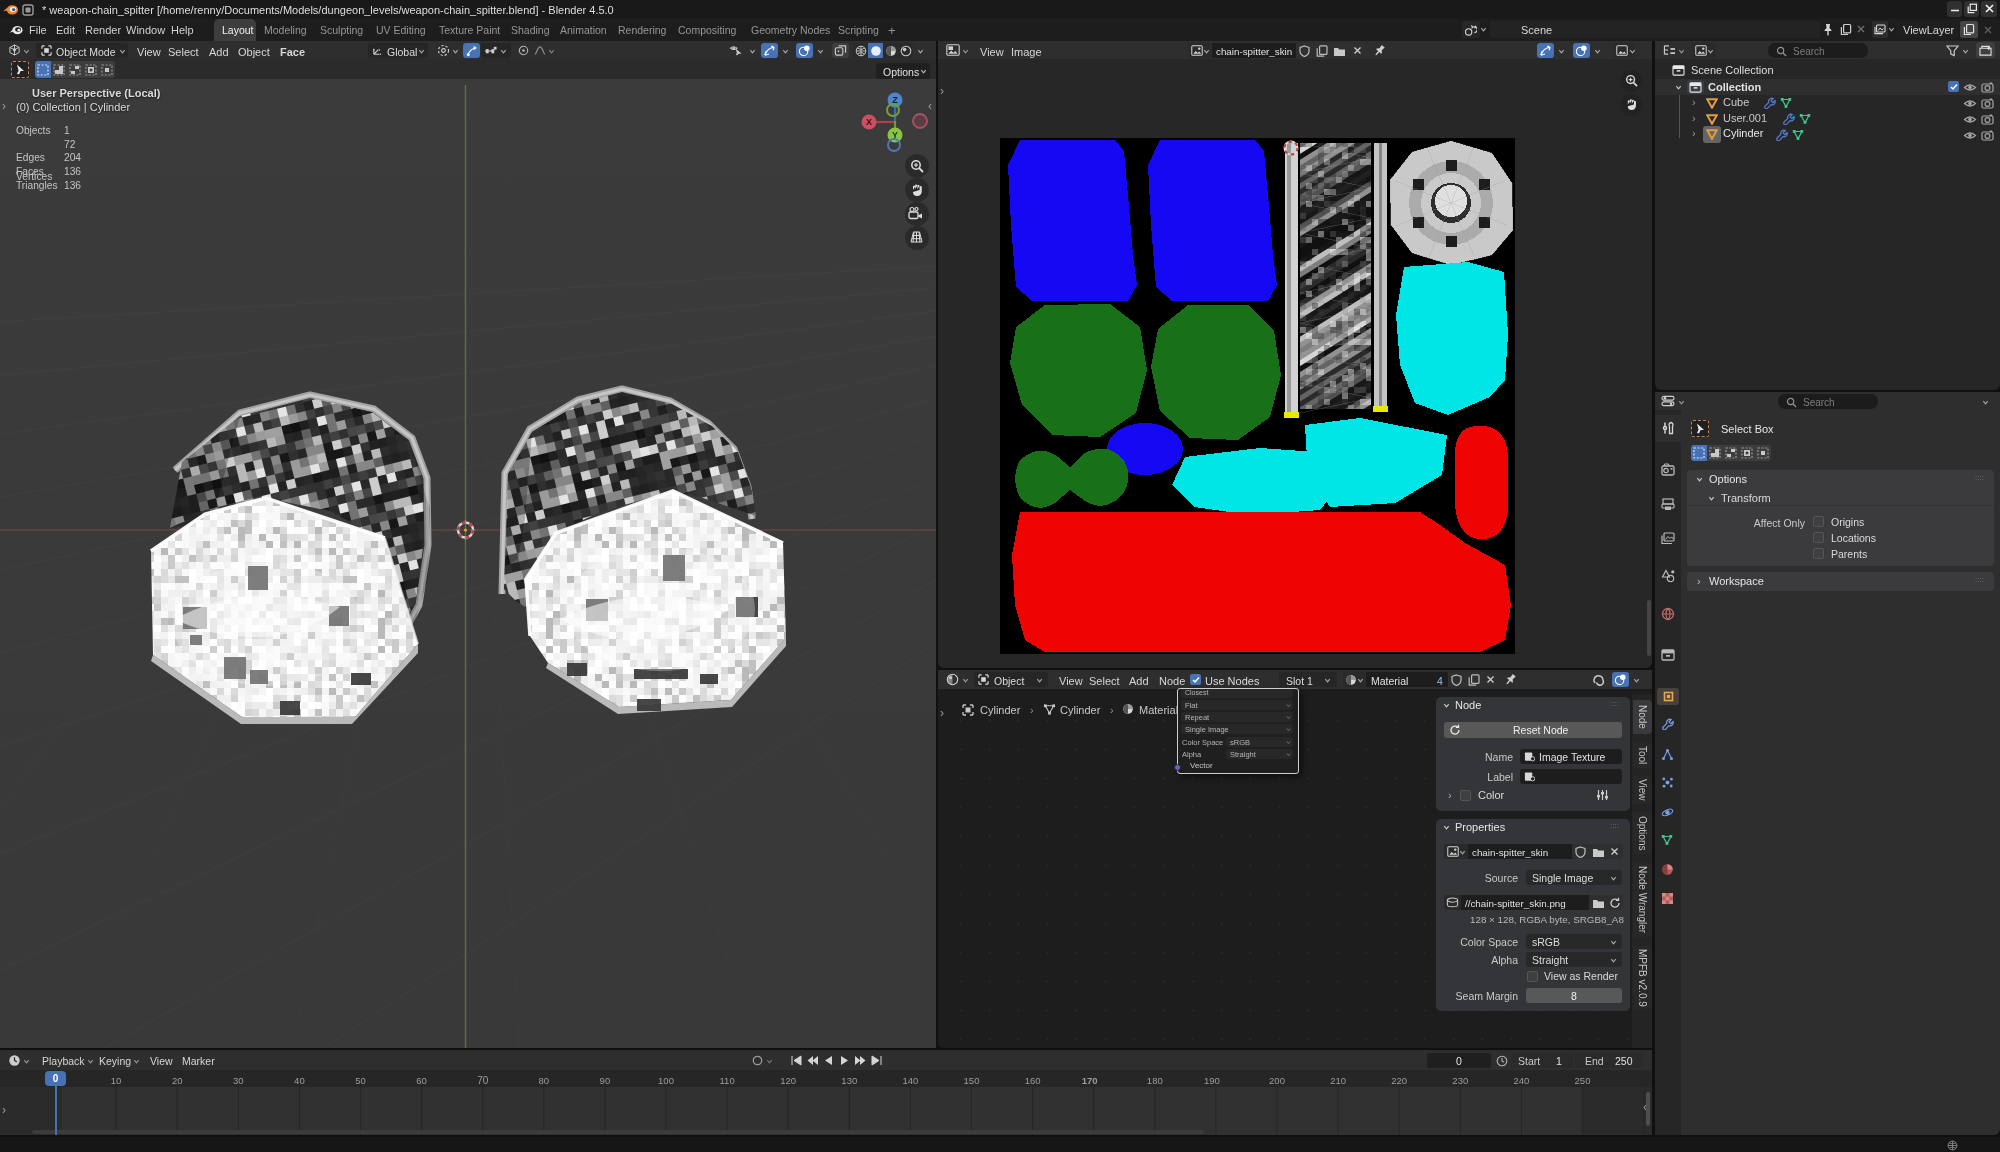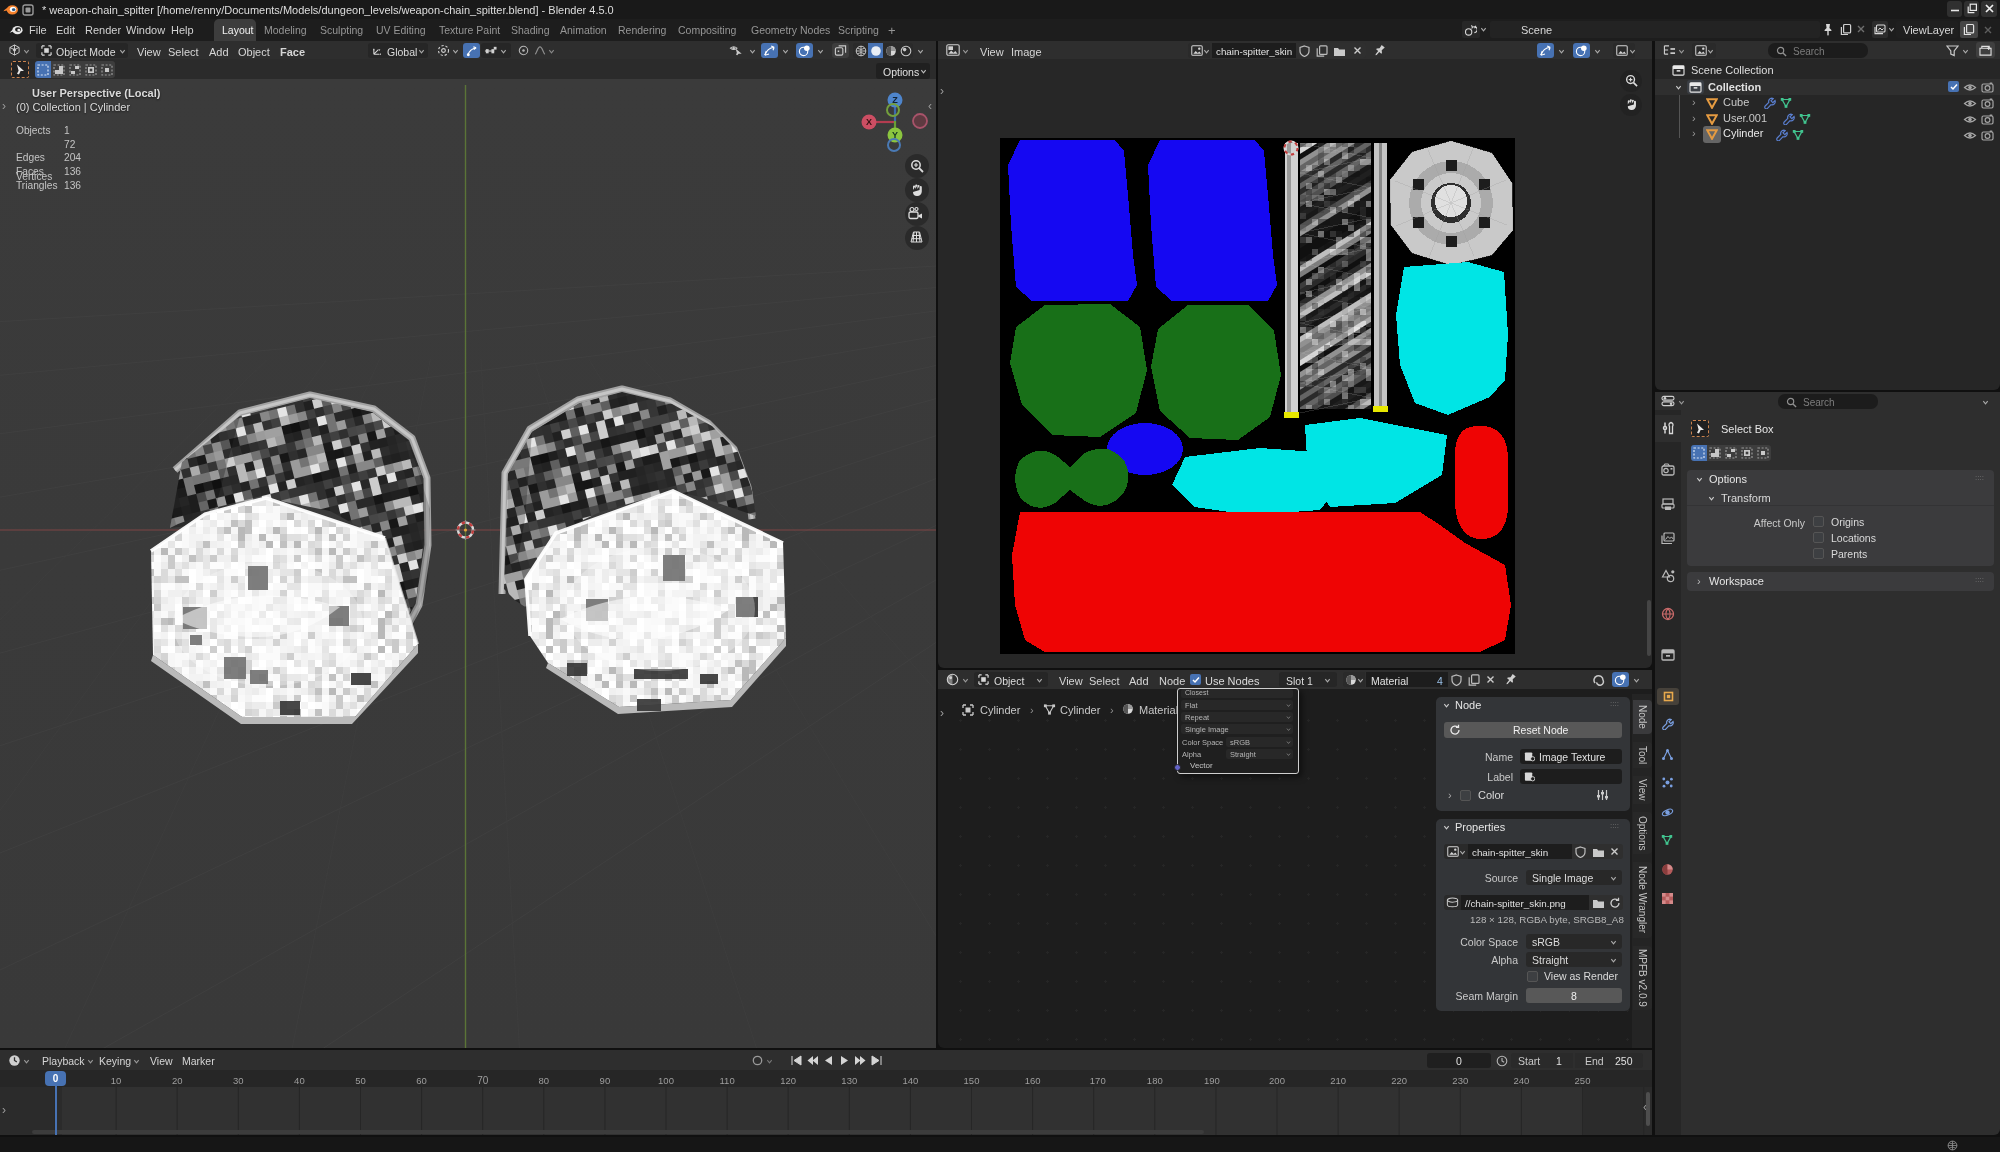--- a/index.html
+++ b/index.html
@@ -2108,21 +2108,21 @@
 <div class="a" style="left:470.7px;top:1074.5px;font-size:10px;color:#9e9e9e;font-weight:400;white-space:nowrap;width:24px;text-align:center;">70</div>
 <div class="a" style="left:531.8px;top:1074.5px;font-size:9.5px;color:#9e9e9e;font-weight:400;white-space:nowrap;width:24px;text-align:center;">80</div>
 <div class="a" style="left:592.9px;top:1074.5px;font-size:9.5px;color:#9e9e9e;font-weight:400;white-space:nowrap;width:24px;text-align:center;">90</div>
 <div class="a" style="left:654.0px;top:1074.5px;font-size:9.5px;color:#9e9e9e;font-weight:400;white-space:nowrap;width:24px;text-align:center;">100</div>
 <div class="a" style="left:715.1px;top:1074.5px;font-size:9.5px;color:#9e9e9e;font-weight:400;white-space:nowrap;width:24px;text-align:center;">110</div>
 <div class="a" style="left:776.2px;top:1074.5px;font-size:9.5px;color:#9e9e9e;font-weight:400;white-space:nowrap;width:24px;text-align:center;">120</div>
 <div class="a" style="left:837.3000000000001px;top:1074.5px;font-size:9.5px;color:#9e9e9e;font-weight:400;white-space:nowrap;width:24px;text-align:center;">130</div>
 <div class="a" style="left:898.4px;top:1074.5px;font-size:9.5px;color:#9e9e9e;font-weight:400;white-space:nowrap;width:24px;text-align:center;">140</div>
 <div class="a" style="left:959.5px;top:1074.5px;font-size:9.5px;color:#9e9e9e;font-weight:400;white-space:nowrap;width:24px;text-align:center;">150</div>
 <div class="a" style="left:1020.5999999999999px;top:1074.5px;font-size:9.5px;color:#9e9e9e;font-weight:400;white-space:nowrap;width:24px;text-align:center;">160</div>
-<div class="a" style="left:1081.7px;top:1074.5px;font-size:9.5px;color:#9e9e9e;font-weight:400;white-space:nowrap;width:24px;text-align:right;">170</div>
+<div class="a" style="left:1081.7px;top:1074.5px;font-size:9.5px;color:#9e9e9e;font-weight:700;white-space:nowrap;width:24px;text-align:left;">170</div>
 <div class="a" style="left:1142.8px;top:1074.5px;font-size:9.5px;color:#9e9e9e;font-weight:400;white-space:nowrap;width:24px;text-align:center;">180</div>
 <div class="a" style="left:1203.9px;top:1074.5px;font-size:9.5px;color:#9e9e9e;font-weight:400;white-space:nowrap;width:24px;text-align:left;">190</div>
 <div class="a" style="left:1265.0px;top:1074.5px;font-size:9.5px;color:#9e9e9e;font-weight:400;white-space:nowrap;width:24px;text-align:center;">200</div>
 <div class="a" style="left:1326.1000000000001px;top:1074.5px;font-size:9.5px;color:#9e9e9e;font-weight:400;white-space:nowrap;width:24px;text-align:center;">210</div>
 <div class="a" style="left:1387.2px;top:1074.5px;font-size:9.5px;color:#9e9e9e;font-weight:400;white-space:nowrap;width:24px;text-align:center;">220</div>
 <div class="a" style="left:1448.3px;top:1074.5px;font-size:9.5px;color:#9e9e9e;font-weight:400;white-space:nowrap;width:24px;text-align:center;">230</div>
 <div class="a" style="left:1509.4px;top:1074.5px;font-size:9.5px;color:#9e9e9e;font-weight:400;white-space:nowrap;width:24px;text-align:center;">240</div>
 <div class="a" style="left:1570.5px;top:1074.5px;font-size:9.5px;color:#9e9e9e;font-weight:400;white-space:nowrap;width:24px;text-align:center;">250</div>
 <div class="a" style="left:0px;top:1087px;width:1652px;height:48px;background:#2b2b2b;"></div>
 <div class="a" style="left:62px;top:1087px;width:1520px;height:48px;background:#313131;"></div>

